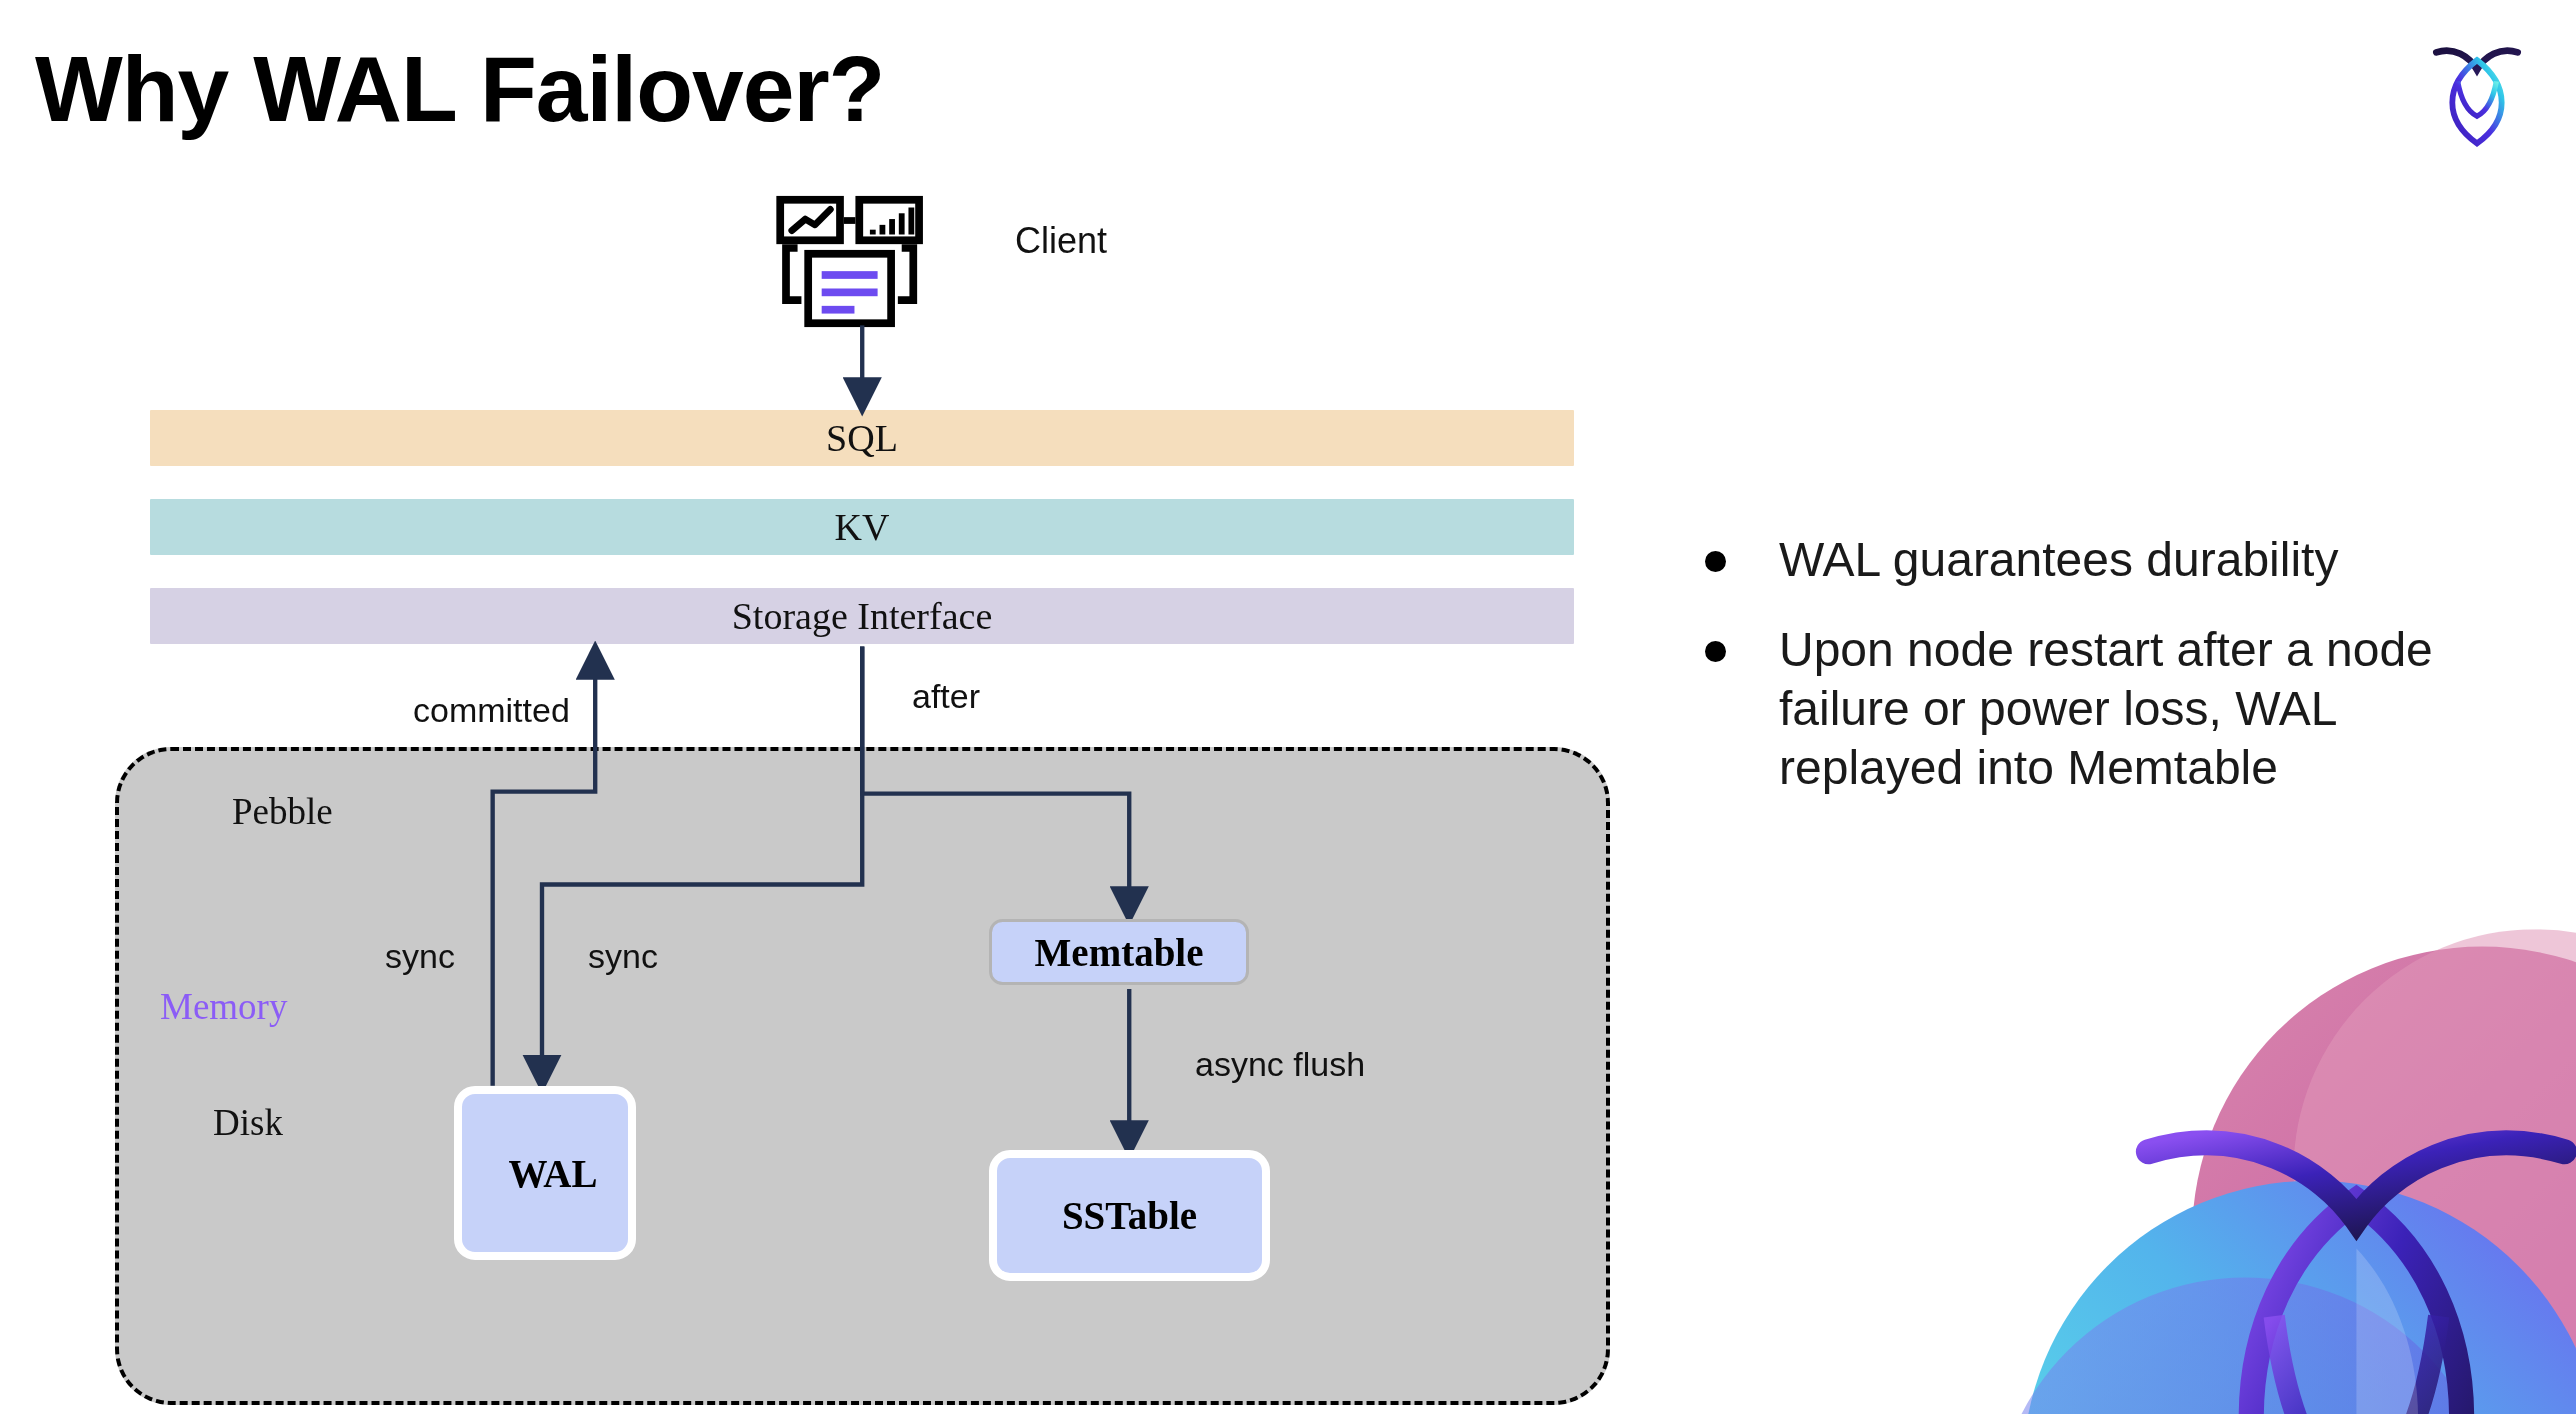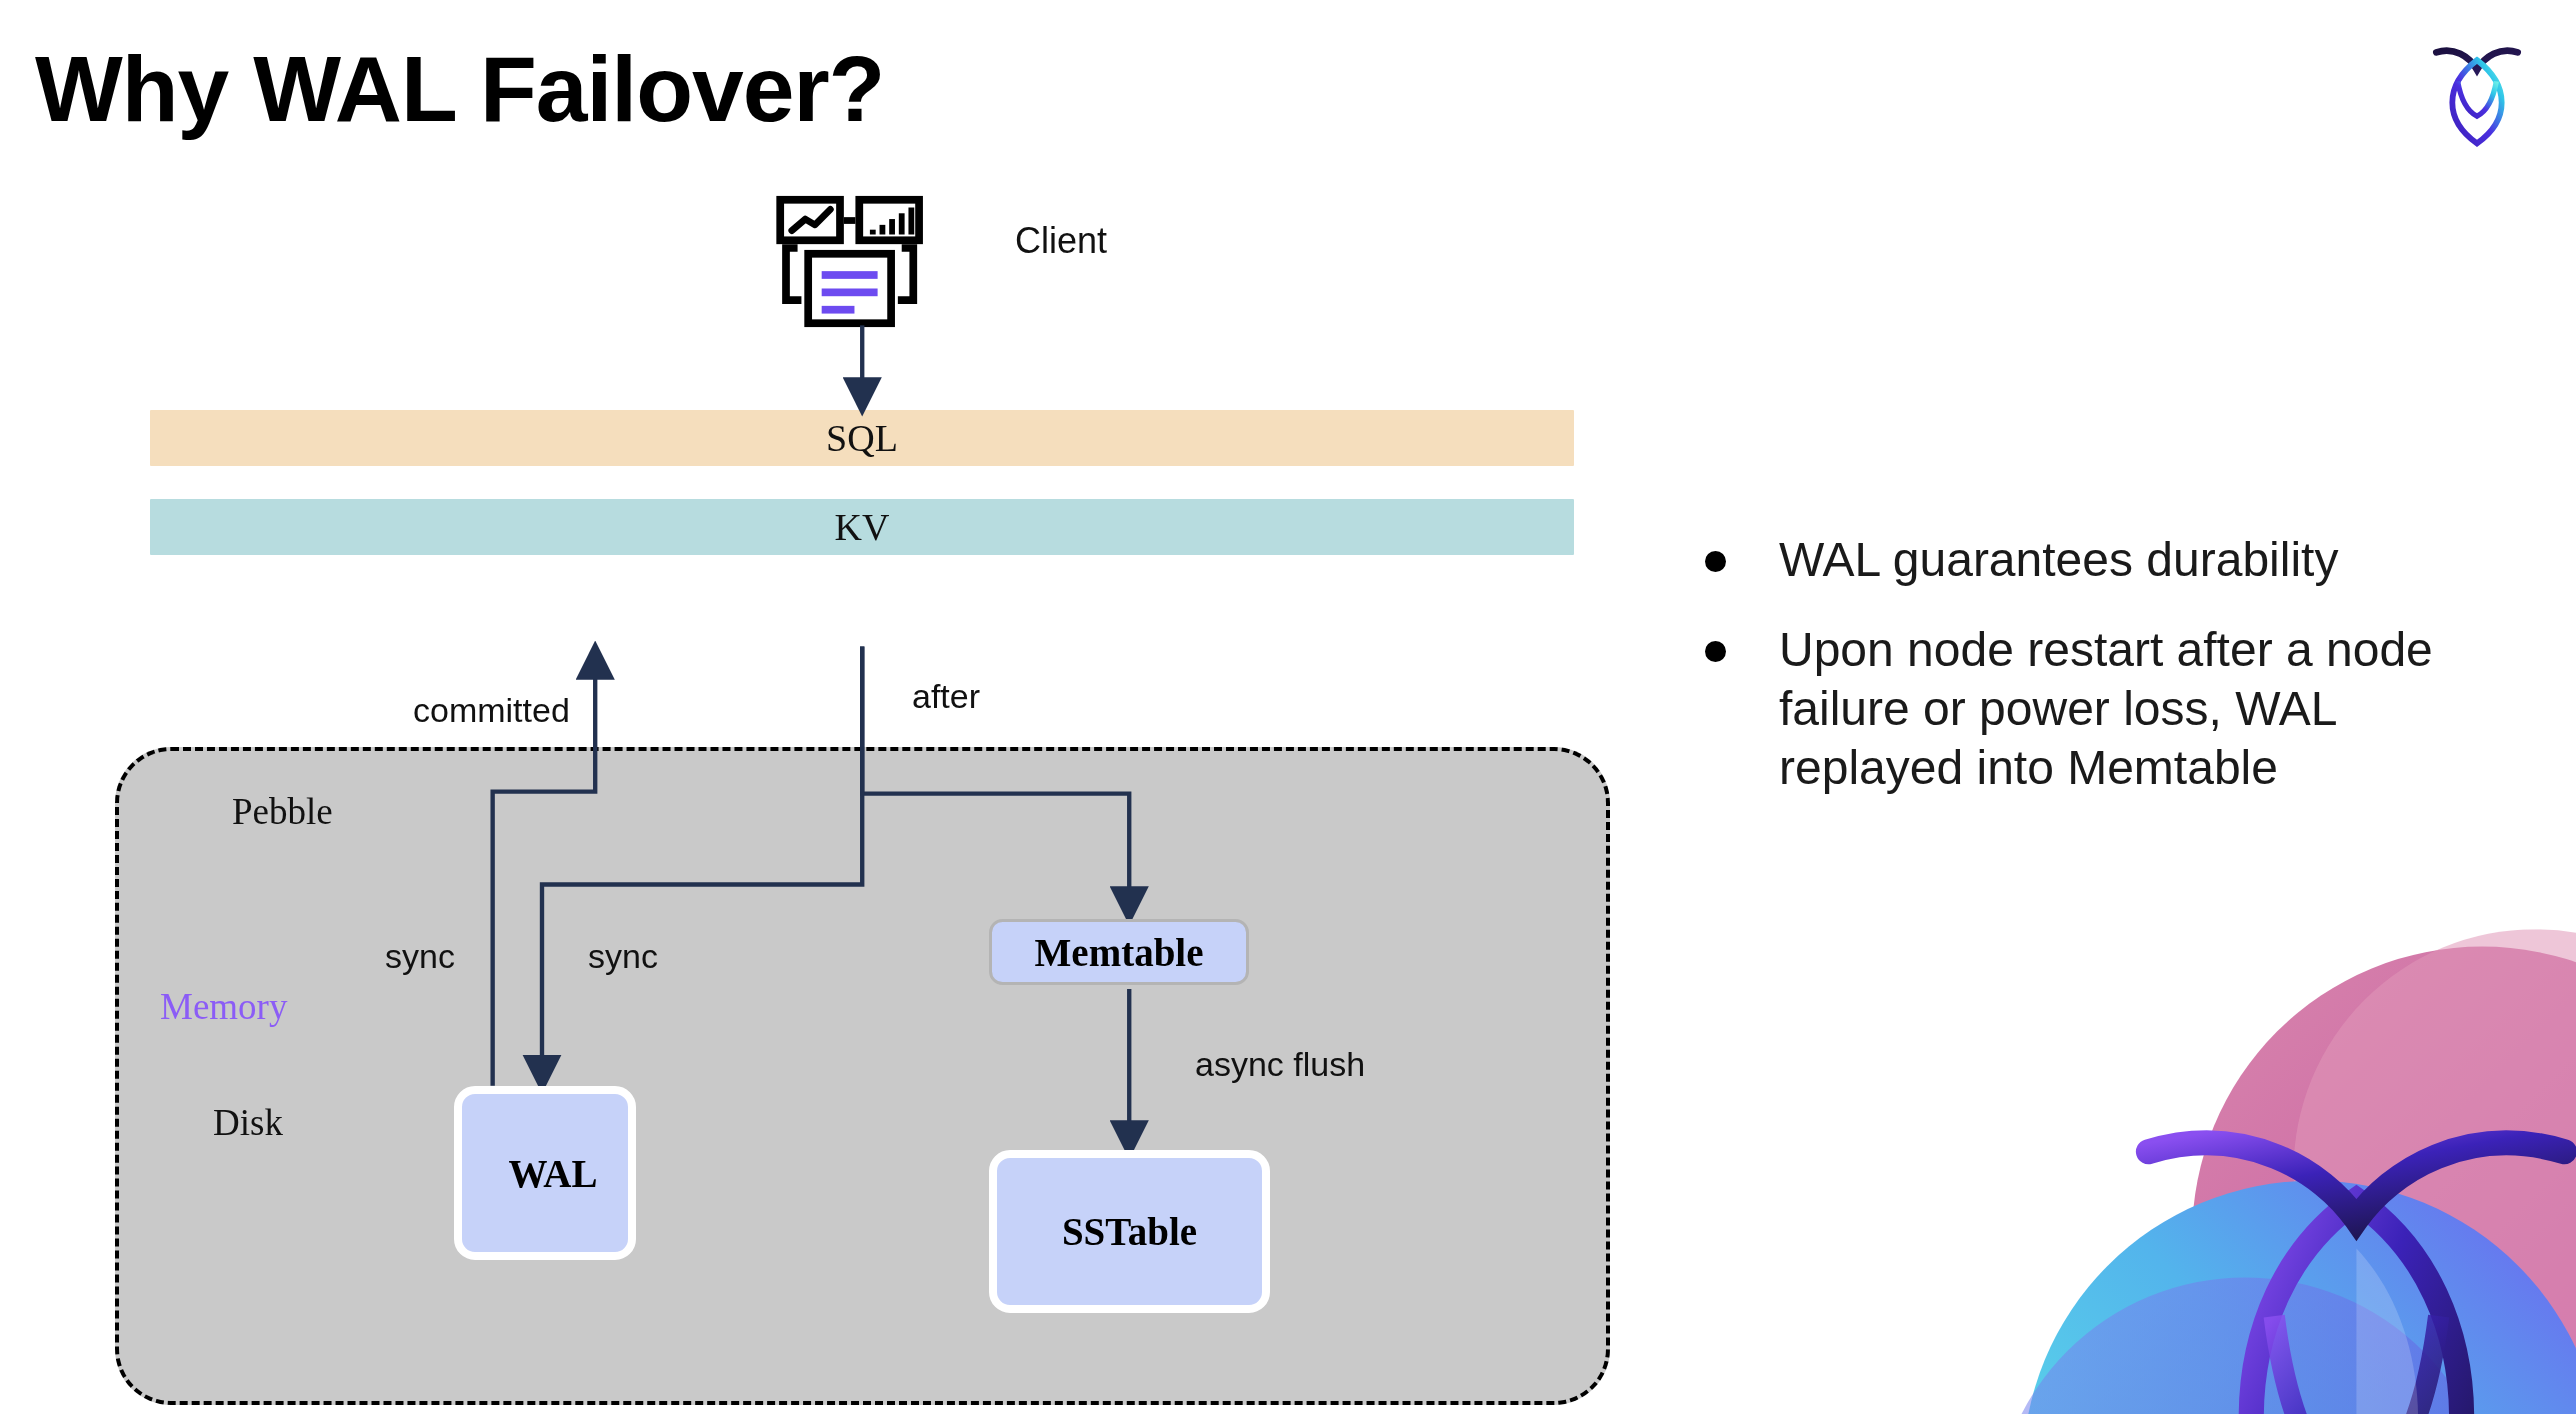--- a/index.html
+++ b/index.html
@@ -154,21 +154,21 @@
   }
   #box-wal {
     left: 447px; top: 1086px;
     width: 182px; height: 174px;
     border-radius: 21px;
     border: 8.7px solid #ffffff;
     padding-left: 16px;
   }
   #box-sstable {
     left: 982px; top: 1150px;
-    width: 281px; height: 163px;
+    width: 281px; height: 131px;
     border-radius: 21px;
     border: 8.7px solid #ffffff;
   }
 
   
   .edge-label {
     position: absolute;
     font-family: "Liberation Sans", sans-serif;
     font-size: 34px;
     color: #111111;
@@ -312,20 +312,21 @@
       <rect x="33" y="62" width="86" height="72" fill="#ffffff" stroke="#000000" stroke-width="8"></rect>
       <rect x="47" y="80" width="58" height="8" fill="#6d4bf0"></rect>
       <rect x="47" y="98" width="58" height="8" fill="#6d4bf0"></rect>
       <rect x="47" y="116" width="34" height="8" fill="#6d4bf0"></rect>
     </svg>
   </div>
   <div id="client-label">Client</div>
 
   <div id="layer-sql" class="layer-bar">SQL</div>
   <div id="layer-kv" class="layer-bar">KV</div>
+  <div id="layer-si" class="layer-bar">Storage Interface</div>
 
   <div id="pebble-container">
     
   </div>
   <div id="pebble-label">Pebble</div>
   <div id="memory-label">Memory</div>
   <div id="disk-label">Disk</div>
 
   <svg id="arrows" viewBox="0 0 1720 1462">
     <defs>

